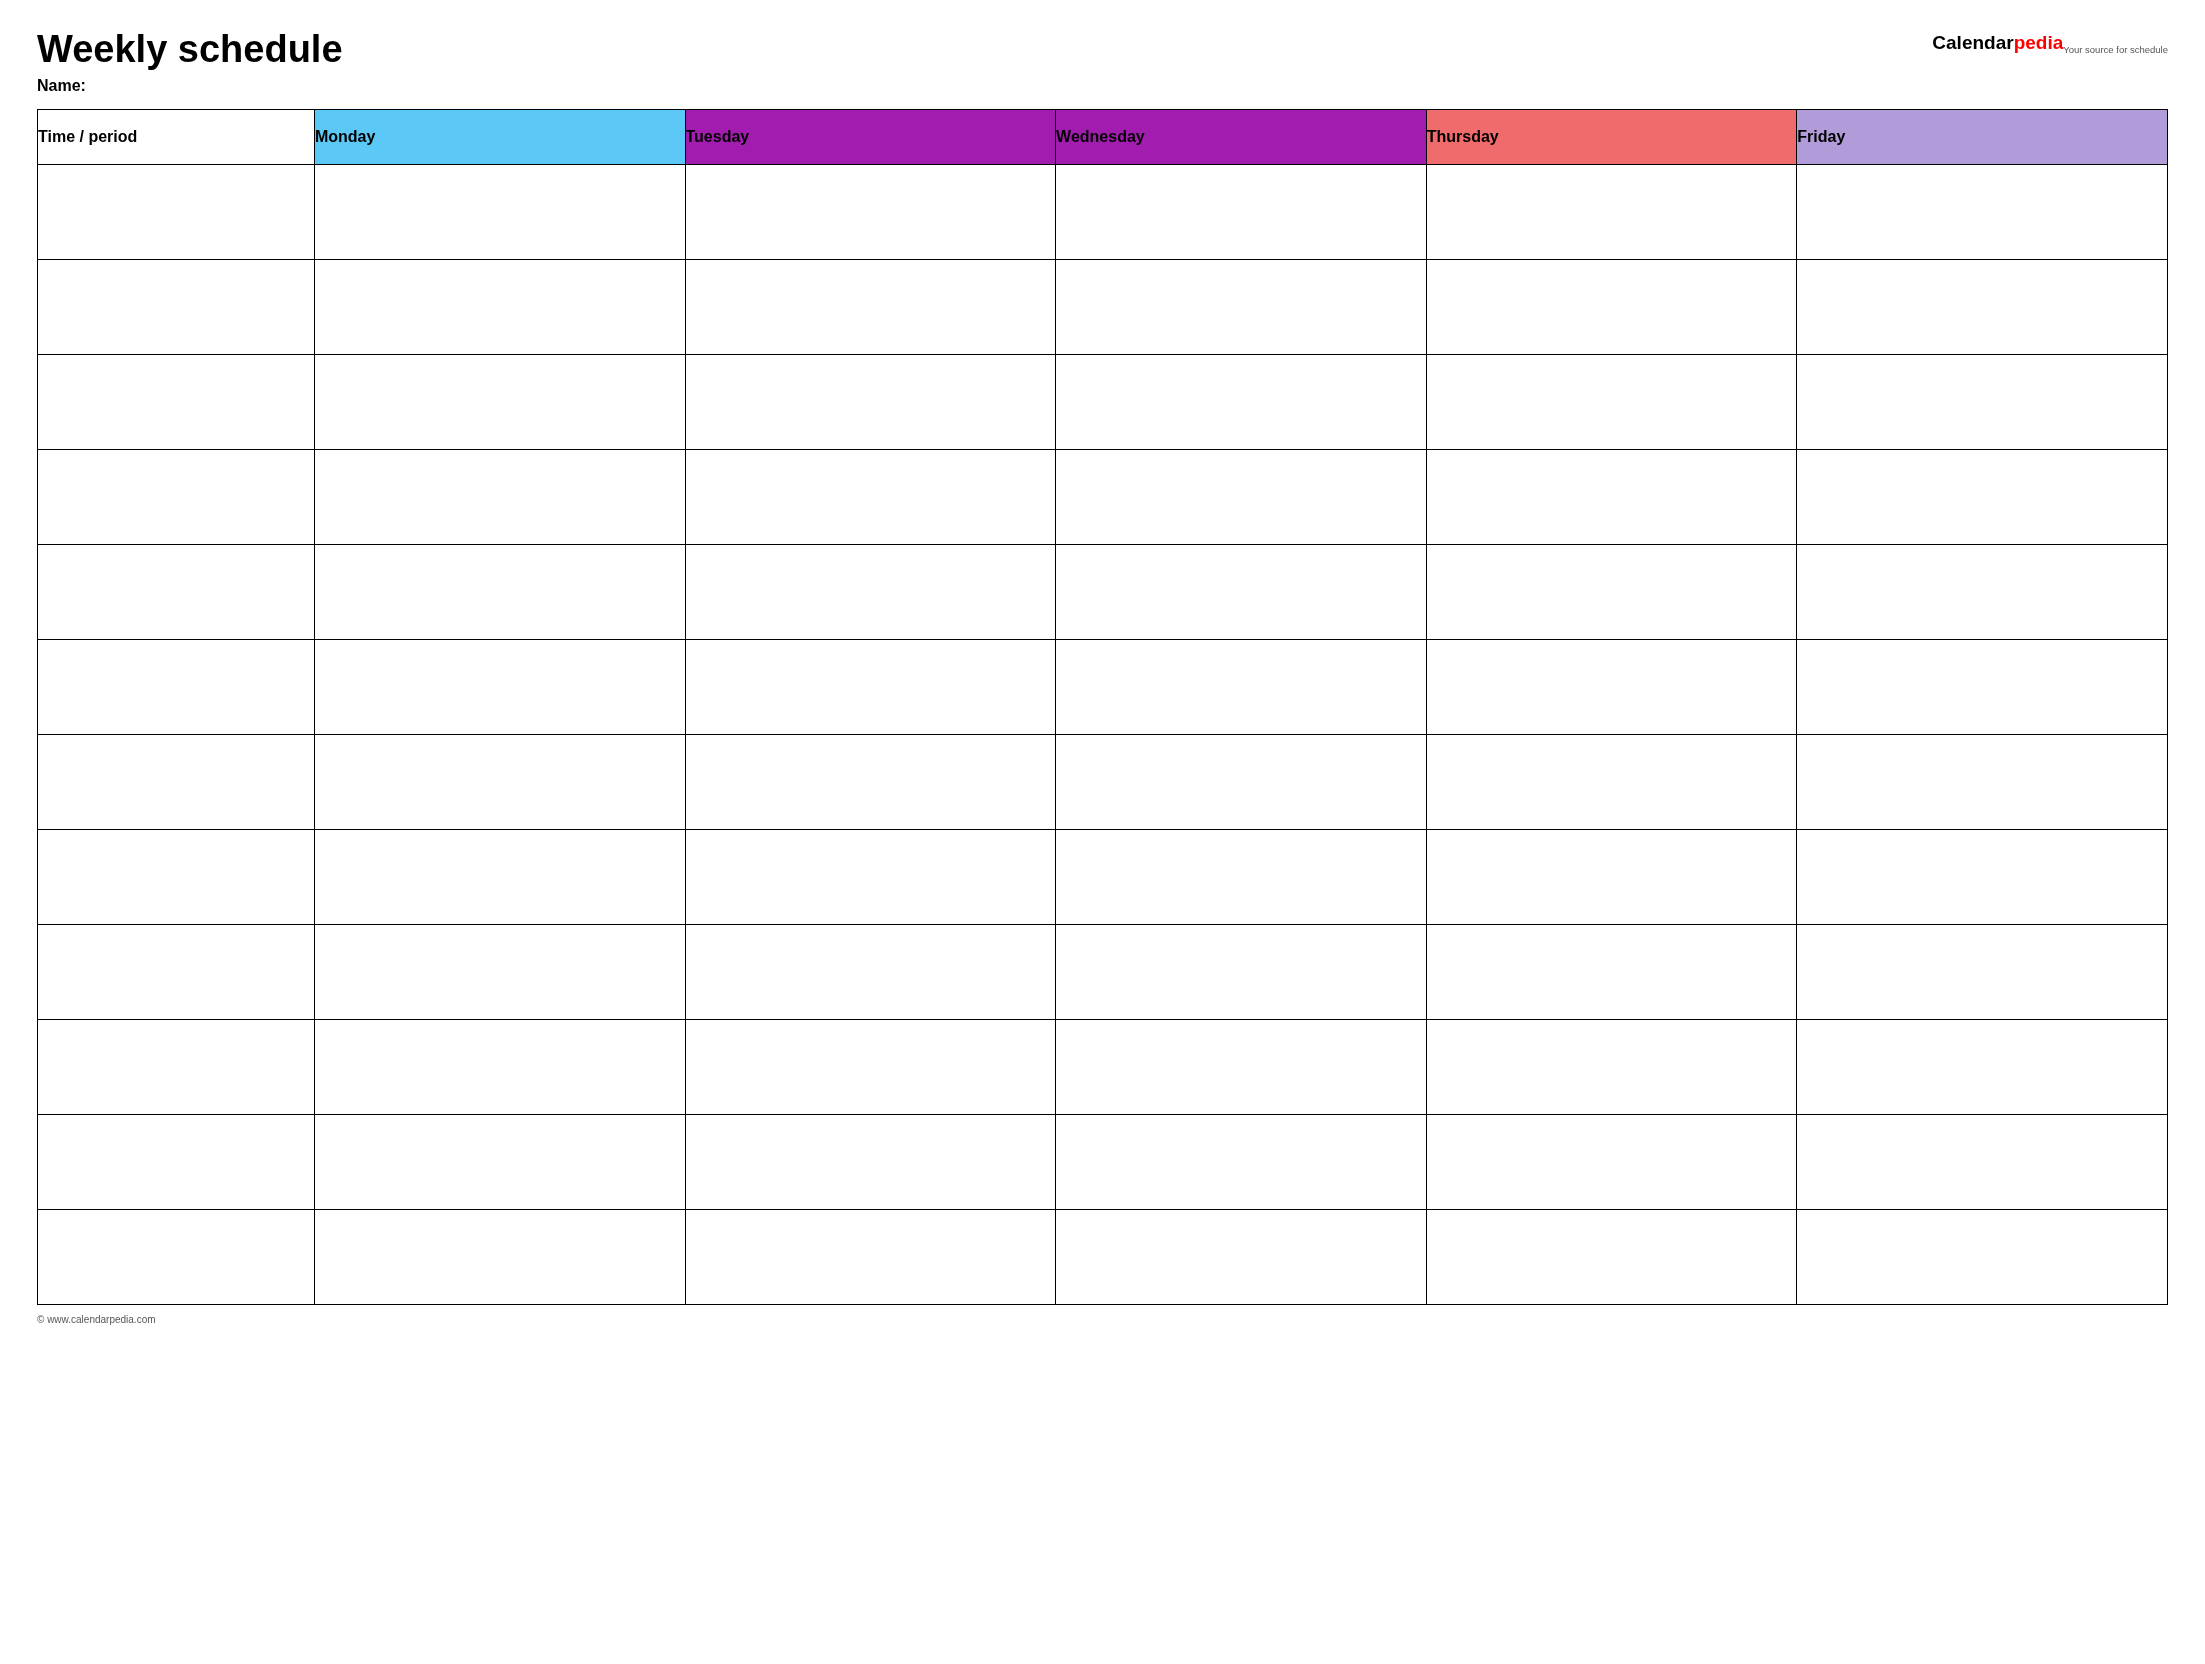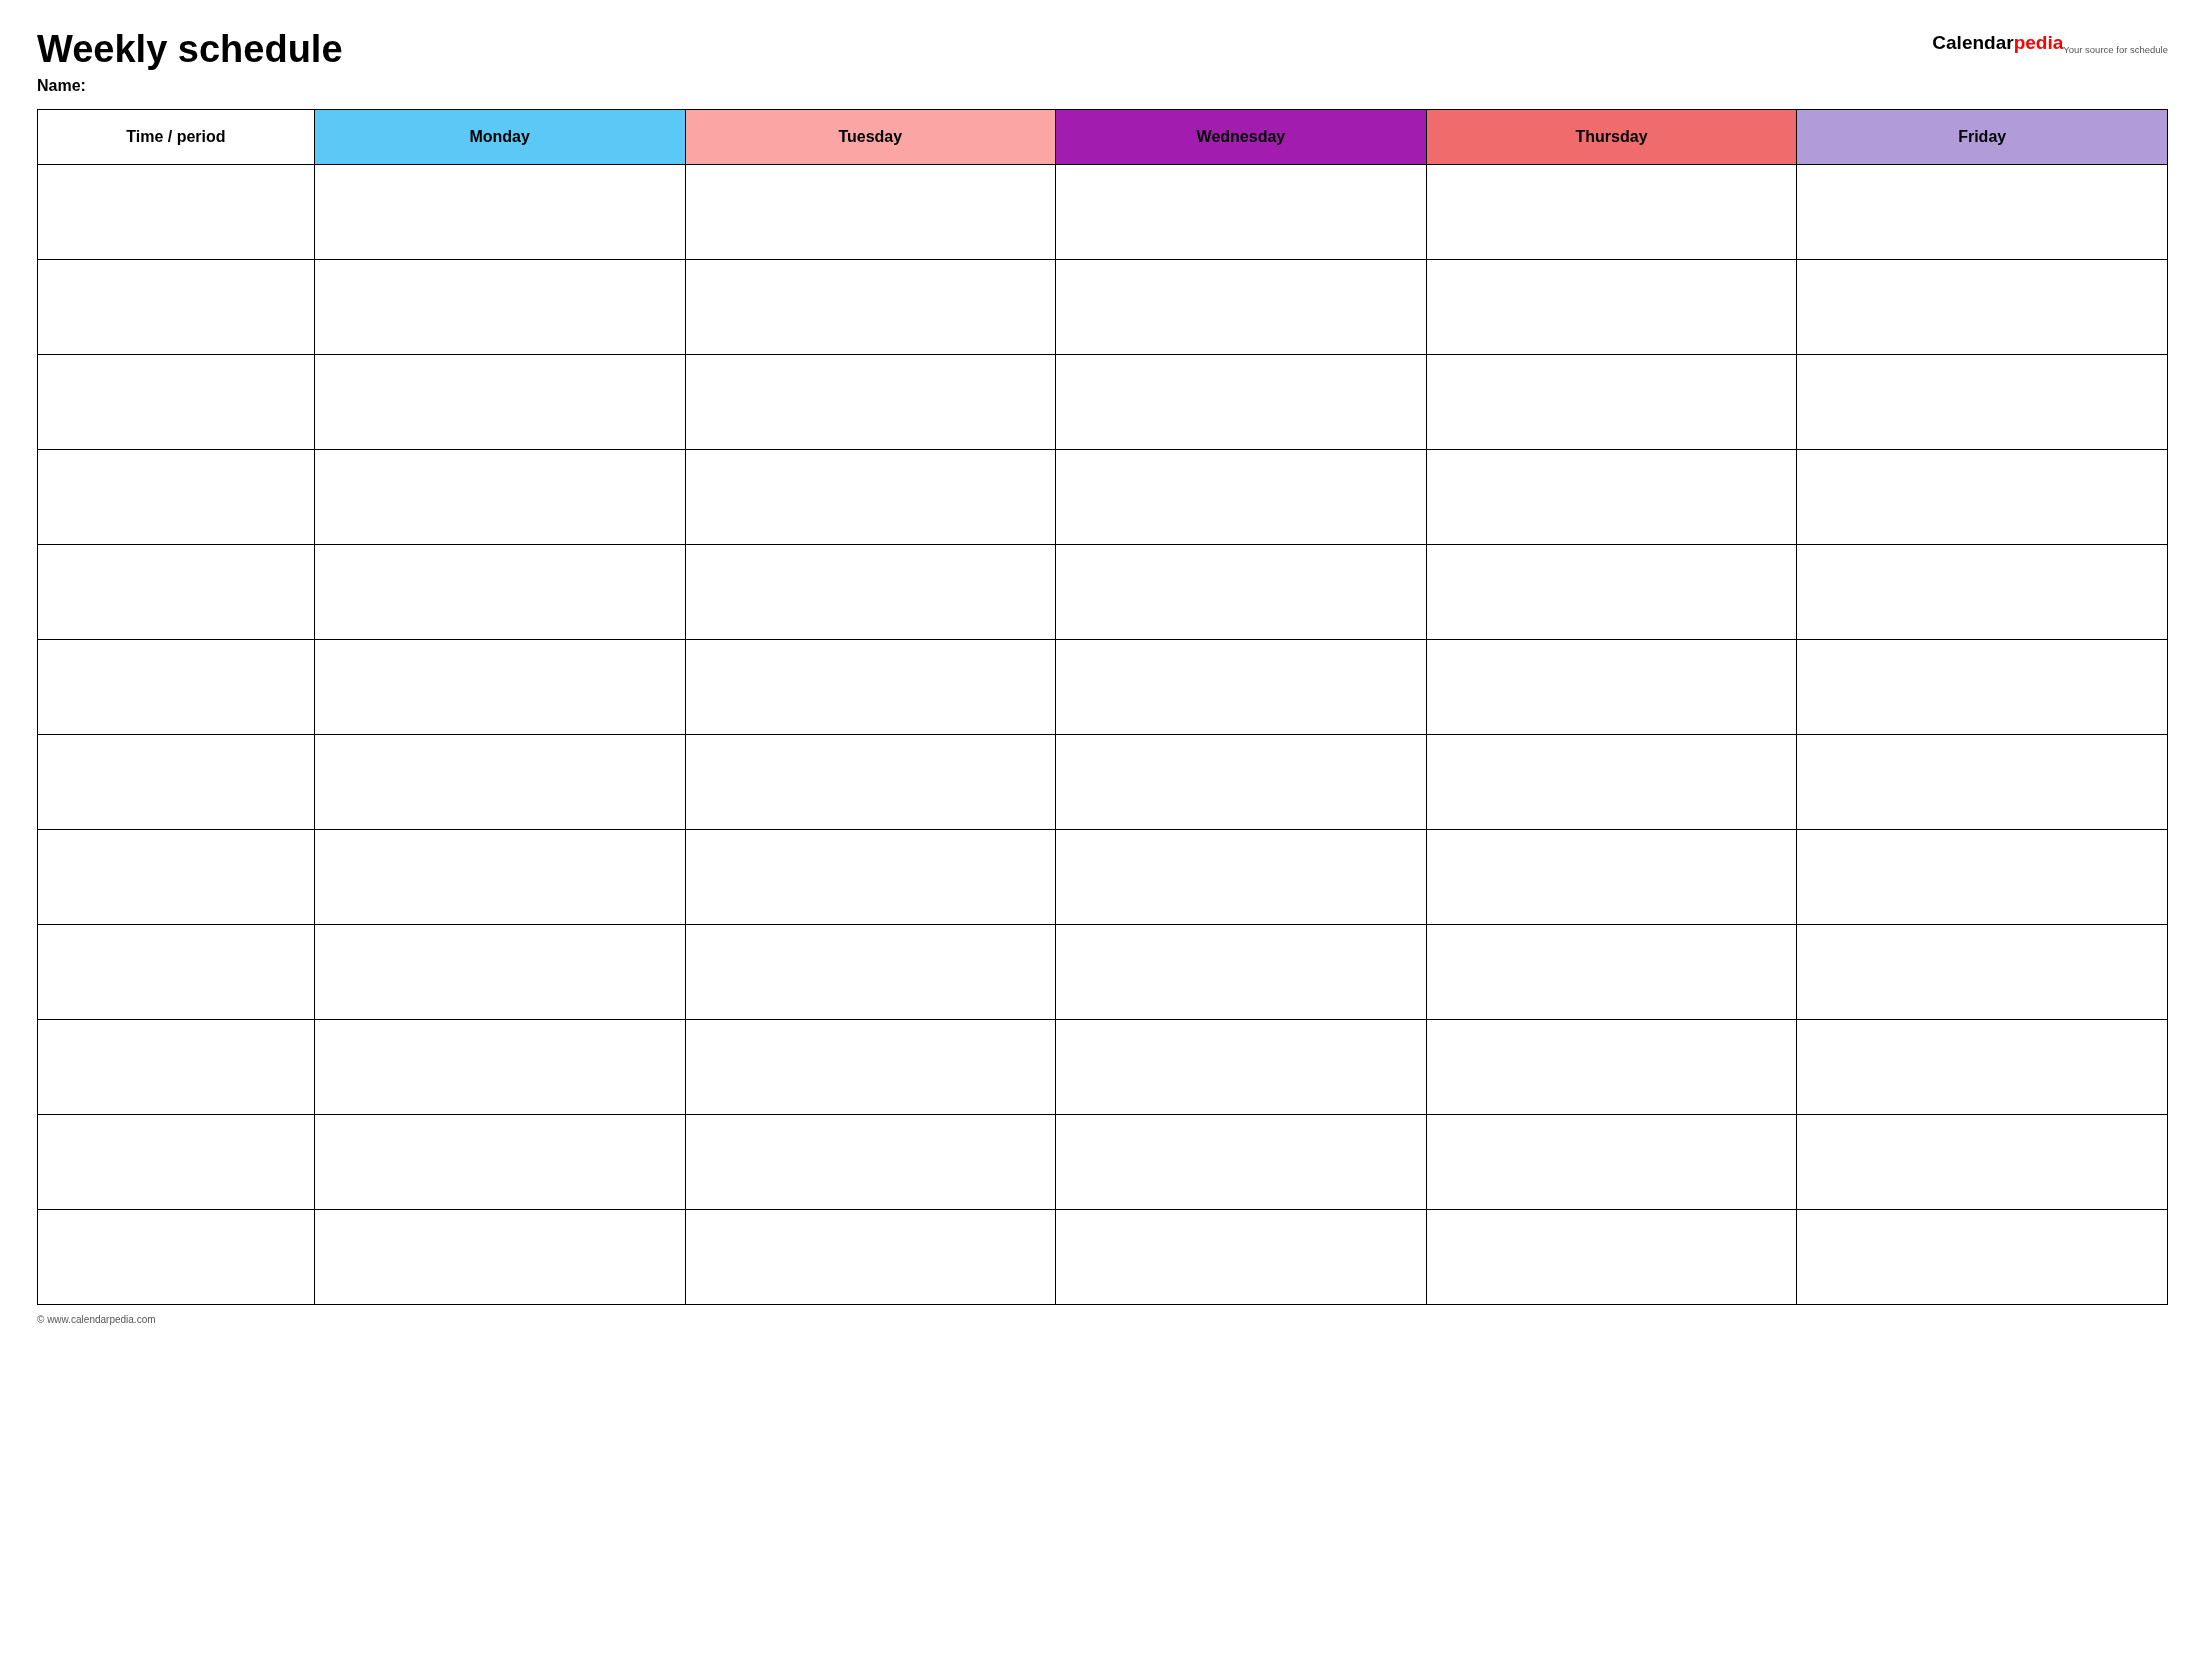--- a/index.html
+++ b/index.html
@@ -78,21 +78,21 @@
 
     .schedule-table th,
     .schedule-table td {
       border: 1.1px solid #000000;
       padding: 0;
       height: 95px;
     }
 
     .schedule-table th {
       height: 55px;
-      text-align: center;
+      text-align: left;
       font-size: 16px;
       font-weight: bold;
       color: #000000;
       vertical-align: middle;
     }
 
     .col-time {
       width: 13%;
     }
 
@@ -103,21 +103,21 @@
     .th-time {
       background: #ffffff;
       font-size: 14.6px;
     }
 
     .th-monday {
       background: #5bc8f5;
     }
 
     .th-tuesday {
-      background: #fca5a5;
+      background: #a21caf;
     }
 
     .th-wednesday {
       background: #a21caf;
     }
 
     .th-thursday {
       background: #f06b6b;
     }
 

